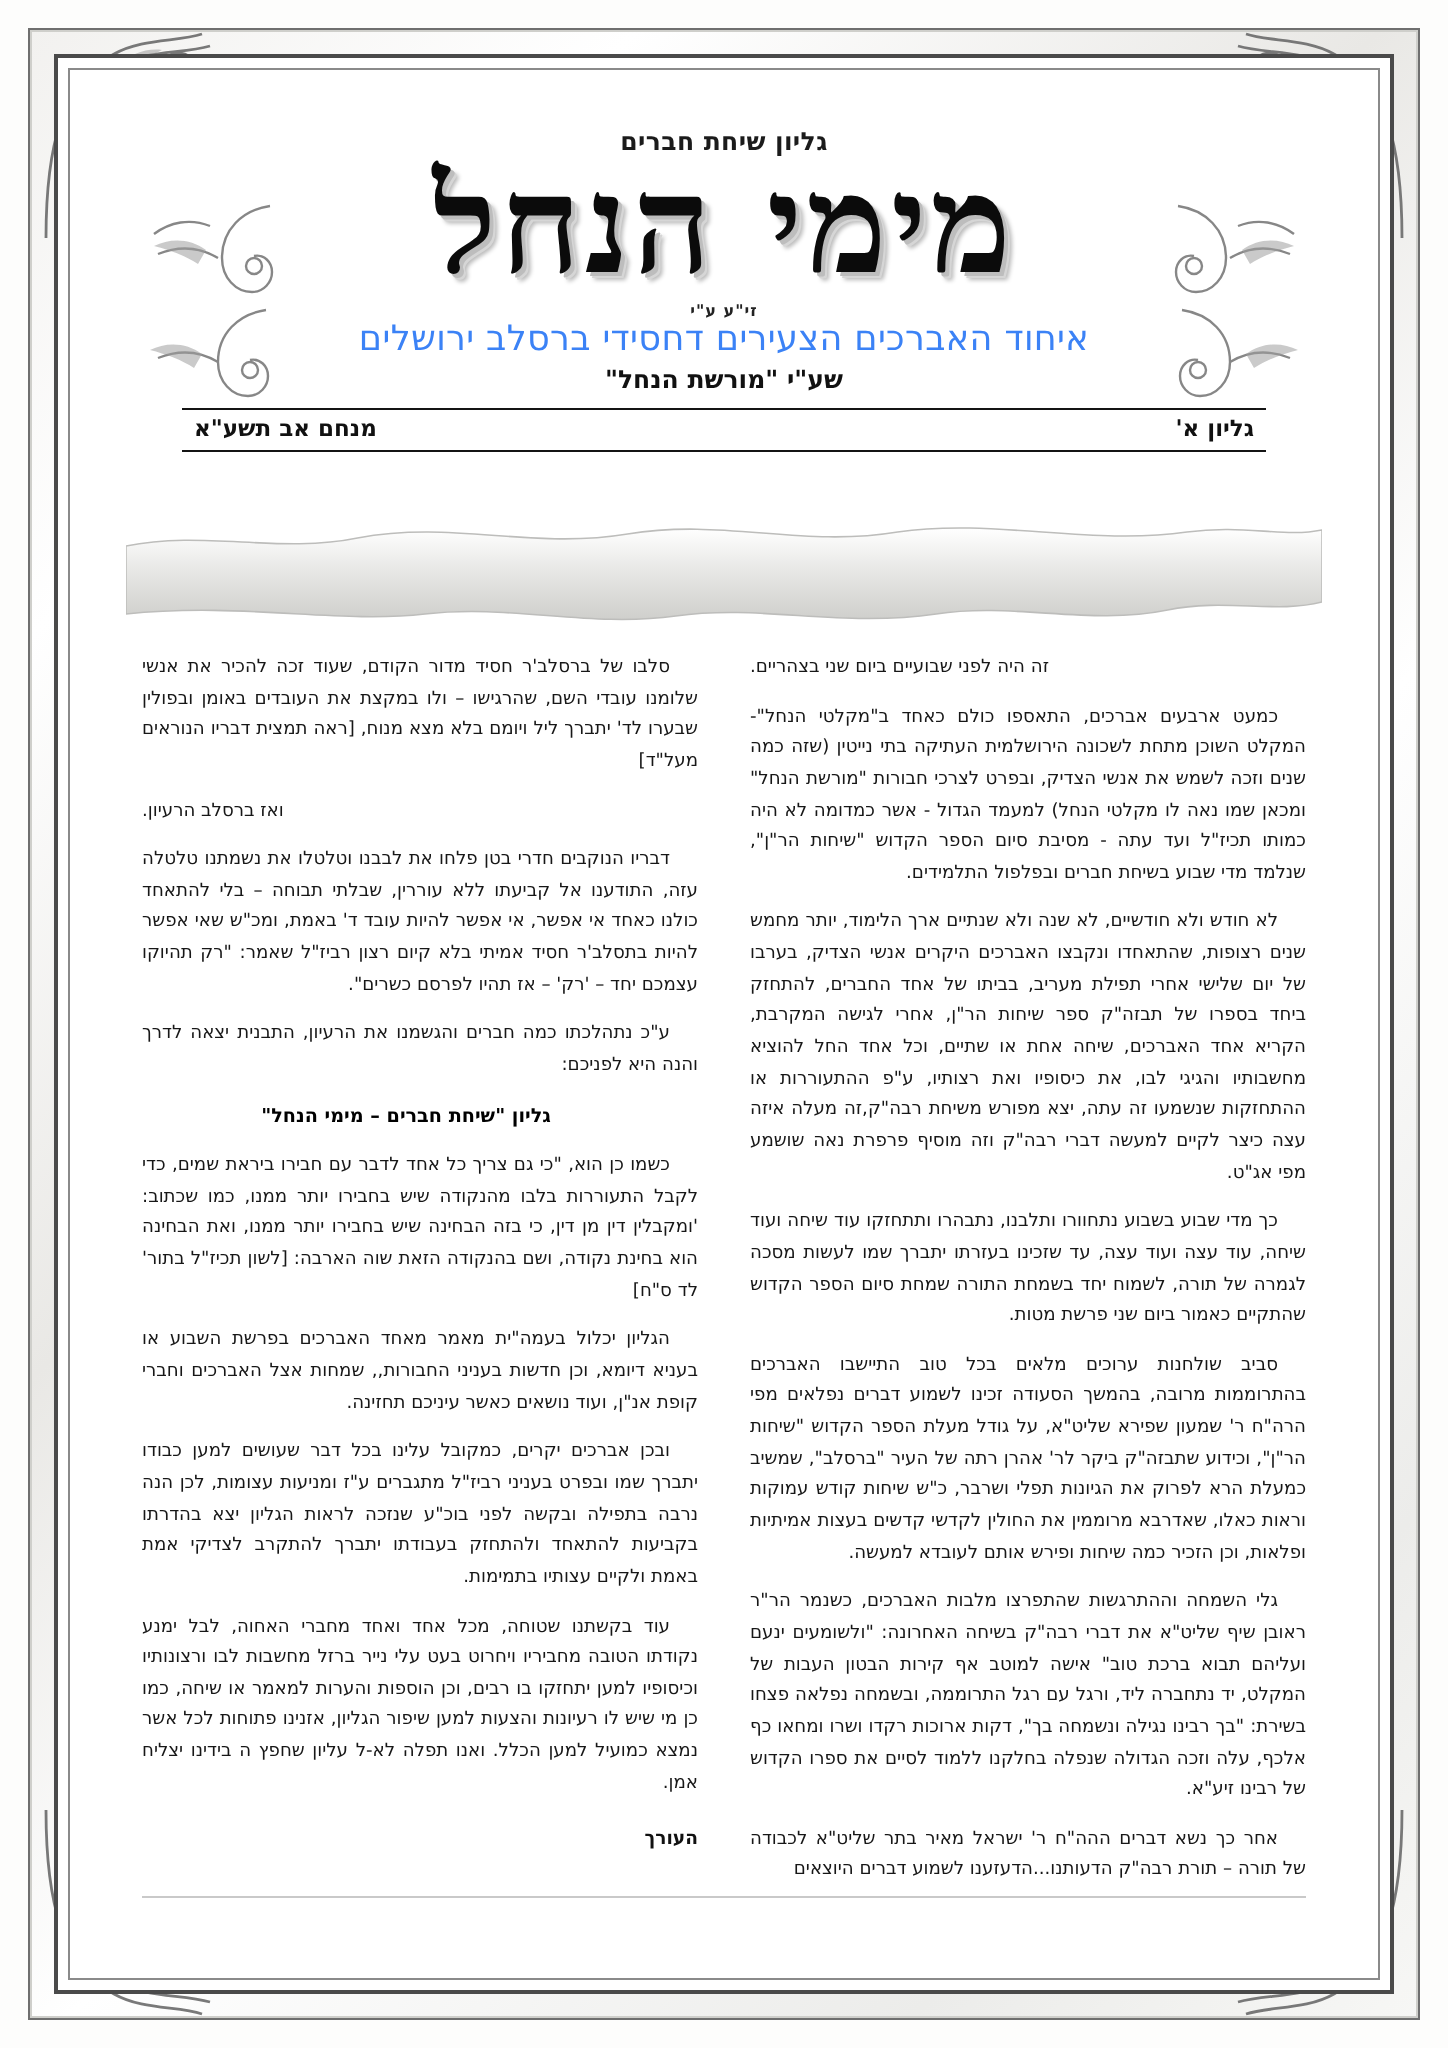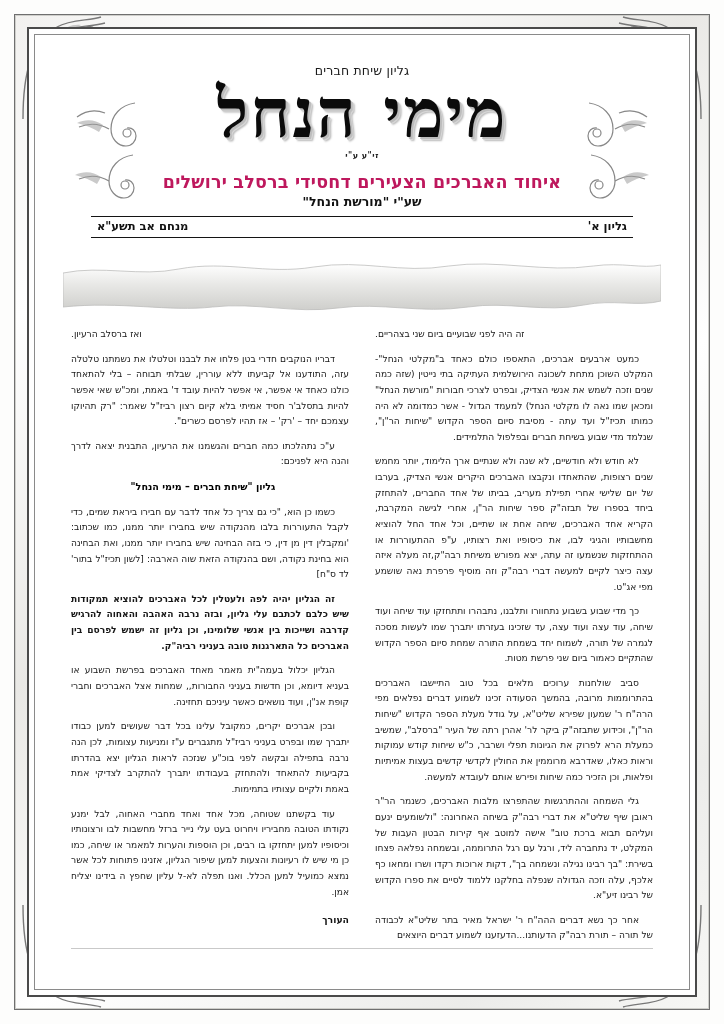--- a/index.html
+++ b/index.html
@@ -52,21 +52,21 @@
 
   
   .masthead{
     position:absolute;
     left:40px;right:40px;top:28px;
     height:172px;
     text-align:center;
   }
   .mast-kicker{
     font-size:12.5px;
-    font-weight:400;
+    font-weight:700;
     color:#1b1b1b;
     letter-spacing:.2px;
     margin-bottom:1px;
   }
   .mast-title{
     font-family:"DejaVu Serif","Liberation Serif",serif;
     font-size:68px;
     font-weight:700;
     line-height:.98;
     color:#0b0b0b;
@@ -79,24 +79,24 @@
   }
   .mast-zl{
     font-size:8px;
     font-weight:700;
     color:#222;
     margin-top:4px;
     letter-spacing:.5px;
   }
   .mast-sub1{
     font-size:17.5px;
-    font-weight:700;
-    color:#be185d;
+    font-weight:400;
+    color:#3b82f6;
     letter-spacing:.2px;
-    margin-top:12px;
+    margin-top:0px;
   }
   .mast-sub2{
     font-size:12.5px;
     font-weight:700;
     color:#111;
     margin-top:2px;
   }
   .mast-rules{
     margin:7px 16px 0 16px;
     border-top:1.6px solid #141414;
@@ -322,26 +322,26 @@
           <div class="col" id="col-right">
               <p class="center">זה היה לפני שבועיים ביום שני בצהריים.</p>
               <p>כמעט ארבעים אברכים, התאספו כולם כאחד ב"מקלטי הנחל"- המקלט השוכן מתחת לשכונה הירושלמית העתיקה בתי נייטין (שזה כמה שנים וזכה לשמש את אנשי הצדיק, ובפרט לצרכי חבורות "מורשת הנחל" ומכאן שמו נאה לו מקלטי הנחל) למעמד הגדול - אשר כמדומה לא היה כמותו תכיז"ל ועד עתה - מסיבת סיום הספר הקדוש "שיחות הר"ן", שנלמד מדי שבוע בשיחת חברים ובפלפול התלמידים.</p>
               <p>לא חודש ולא חודשיים, לא שנה ולא שנתיים ארך הלימוד, יותר מחמש שנים רצופות, שהתאחדו ונקבצו האברכים היקרים אנשי הצדיק, בערבו של יום שלישי אחרי תפילת מעריב, בביתו של אחד החברים, להתחזק ביחד בספרו של תבזה"ק ספר שיחות הר"ן, אחרי לגישה המקרבת, הקריא אחד האברכים, שיחה אחת או שתיים, וכל אחד החל להוציא מחשבותיו והגיגי לבו, את כיסופיו ואת רצותיו, ע"פ ההתעוררות או ההתחזקות שנשמעו זה עתה, יצא מפורש משיחת רבה"ק,זה מעלה איזה עצה כיצר לקיים למעשה דברי רבה"ק וזה מוסיף פרפרת נאה שושמע מפי אג"ט.</p>
               <p>כך מדי שבוע בשבוע נתחוורו ותלבנו, נתבהרו ותתחזקו עוד שיחה ועוד שיחה, עוד עצה ועוד עצה, עד שזכינו בעזרתו יתברך שמו לעשות מסכה לגמרה של תורה, לשמוח יחד בשמחת התורה שמחת סיום הספר הקדוש שהתקיים כאמור ביום שני פרשת מטות.</p>
               <p>סביב שולחנות ערוכים מלאים בכל טוב התיישבו האברכים בהתרוממות מרובה, בהמשך הסעודה זכינו לשמוע דברים נפלאים מפי הרה"ח ר' שמעון שפירא שליט"א, על גודל מעלת הספר הקדוש "שיחות הר"ן", וכידוע שתבזה"ק ביקר לר' אהרן רתה של העיר "ברסלב", שמשיב כמעלת הרא לפרוק את הגיונות תפלי ושרבר, כ"ש שיחות קודש עמוקות וראות כאלו, שאדרבא מרוממין את החולין לקדשי קדשים בעצות אמיתיות ופלאות, וכן הזכיר כמה שיחות ופירש אותם לעובדא למעשה.</p>
               <p>גלי השמחה וההתרגשות שהתפרצו מלבות האברכים, כשנמר הר"ר ראובן שיף שליט"א את דברי רבה"ק בשיחה האחרונה: "ולשומעים ינעם ועליהם תבוא ברכת טוב" אישה למוטב אף קירות הבטון העבות של המקלט, יד נתחברה ליד, ורגל עם רגל התרוממה, ובשמחה נפלאה פצחו בשירת: "בך רבינו נגילה ונשמחה בך", דקות ארוכות רקדו ושרו ומחאו כף אלכף, עלה וזכה הגדולה שנפלה בחלקנו ללמוד לסיים את ספרו הקדוש של רבינו זיע"א.</p>
               <p>אחר כך נשא דברים ההה"ח ר' ישראל מאיר בתר שליט"א לכבודה של תורה – תורת רבה"ק הדעותנו...הדעזענו לשמוע דברים היוצאים</p>
             </div>
           <div class="col" id="col-left">
+              <p>סלבו של ברסלב'ר חסיד מדור הקודם, שעוד זכה להכיר את אנשי שלומנו עובדי השם, שהרגישו – ולו במקצת את העובדים באומן ובפולין שבערו לד' יתברך ליל ויומם בלא מצא מנוח, [ראה תמצית דבריו הנוראים מעל"ד]</p>
               <p class="center">ואז ברסלב הרעיון.</p>
               <p>דבריו הנוקבים חדרי בטן פלחו את לבבנו וטלטלו את נשמתנו טלטלה עזה, התודענו אל קביעתו ללא עוררין, שבלתי תבוחה – בלי להתאחד כולנו כאחד אי אפשר, אי אפשר להיות עובד ד' באמת, ומכ"ש שאי אפשר להיות בתסלב'ר חסיד אמיתי בלא קיום רצון רביז"ל שאמר: "רק תהיוקו עצמכם יחד – 'רק' – אז תהיו לפרסם כשרים".</p>
               <p>ע"כ נתהלכתו כמה חברים והגשמנו את הרעיון, התבנית יצאה לדרך והנה היא לפניכם:</p>
               <p class="sub-head">גליון "שיחת חברים – מימי הנחל"</p>
               <p>כשמו כן הוא, "כי גם צריך כל אחד לדבר עם חבירו ביראת שמים, כדי לקבל התעוררות בלבו מהנקודה שיש בחבירו יותר ממנו, כמו שכתוב: 'ומקבלין דין מן דין, כי בזה הבחינה שיש בחבירו יותר ממנו, ואת הבחינה הוא בחינת נקודה, ושם בהנקודה הזאת שוה הארבה: [לשון תכיז"ל בתור' לד ס"ח]</p>
-              <p class="bold">זה הגליון יהיה לפה ולעטלין לכל האברכים להוציא תמקודות שיש כלבם לכתבם עלי גליון, ובזה נרבה האהבה והאחוה להרגיש קדרבה ושייכות בין אנשי שלומינו, וכן גליון זה ישמש לפרסם בין האברכים כל התארגנות טובה בעניני רביה"ק.</p>
               <p>הגליון יכלול בעמה"ית מאמר מאחד האברכים בפרשת השבוע או בעניא דיומא, וכן חדשות בעניני החבורות,, שמחות אצל האברכים וחברי קופת אנ"ן, ועוד נושאים כאשר עיניכם תחזינה.</p>
               <p>ובכן אברכים יקרים, כמקובל עלינו בכל דבר שעושים למען כבודו יתברך שמו ובפרט בעניני רביז"ל מתגברים ע"ז ומניעות עצומות, לכן הנה נרבה בתפילה ובקשה לפני בוכ"ע שנזכה לראות הגליון יצא בהדרתו בקביעות להתאחד ולהתחזק בעבודתו יתברך להתקרב לצדיקי אמת באמת ולקיים עצותיו בתמימות.</p>
               <p>עוד בקשתנו שטוחה, מכל אחד ואחד מחברי האחוה, לבל ימנע נקודתו הטובה מחביריו ויחרוט בעט עלי נייר ברזל מחשבות לבו ורצונותיו וכיסופיו למען יתחזקו בו רבים, וכן הוספות והערות למאמר או שיחה, כמו כן מי שיש לו רעיונות והצעות למען שיפור הגליון, אזנינו פתוחות לכל אשר נמצא כמועיל למען הכלל. ואנו תפלה לא-ל עליון שחפץ ה בידינו יצליח אמן.</p>
               <div class="sign">
                 <div>העורך</div>
               </div>
             </div>
         </div>
 
         <div class="bottom-rule"></div>

